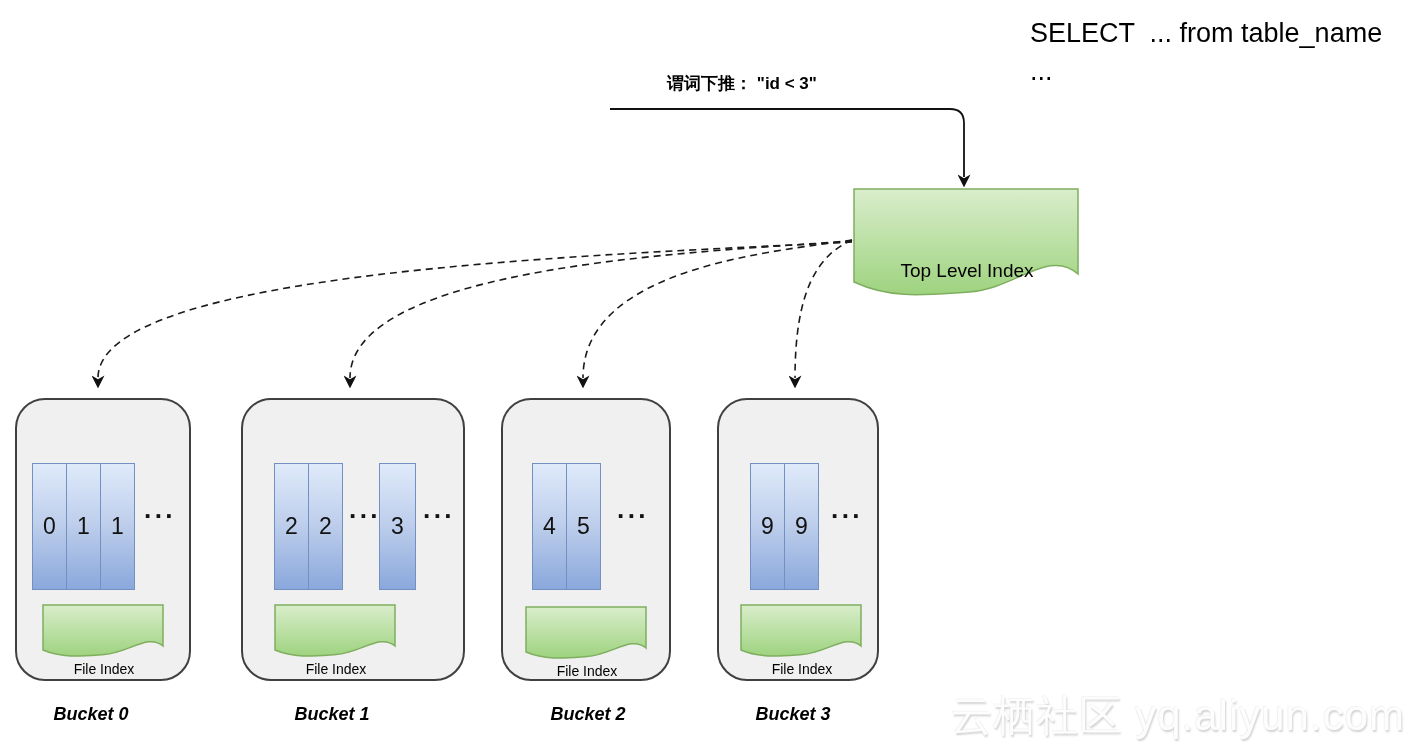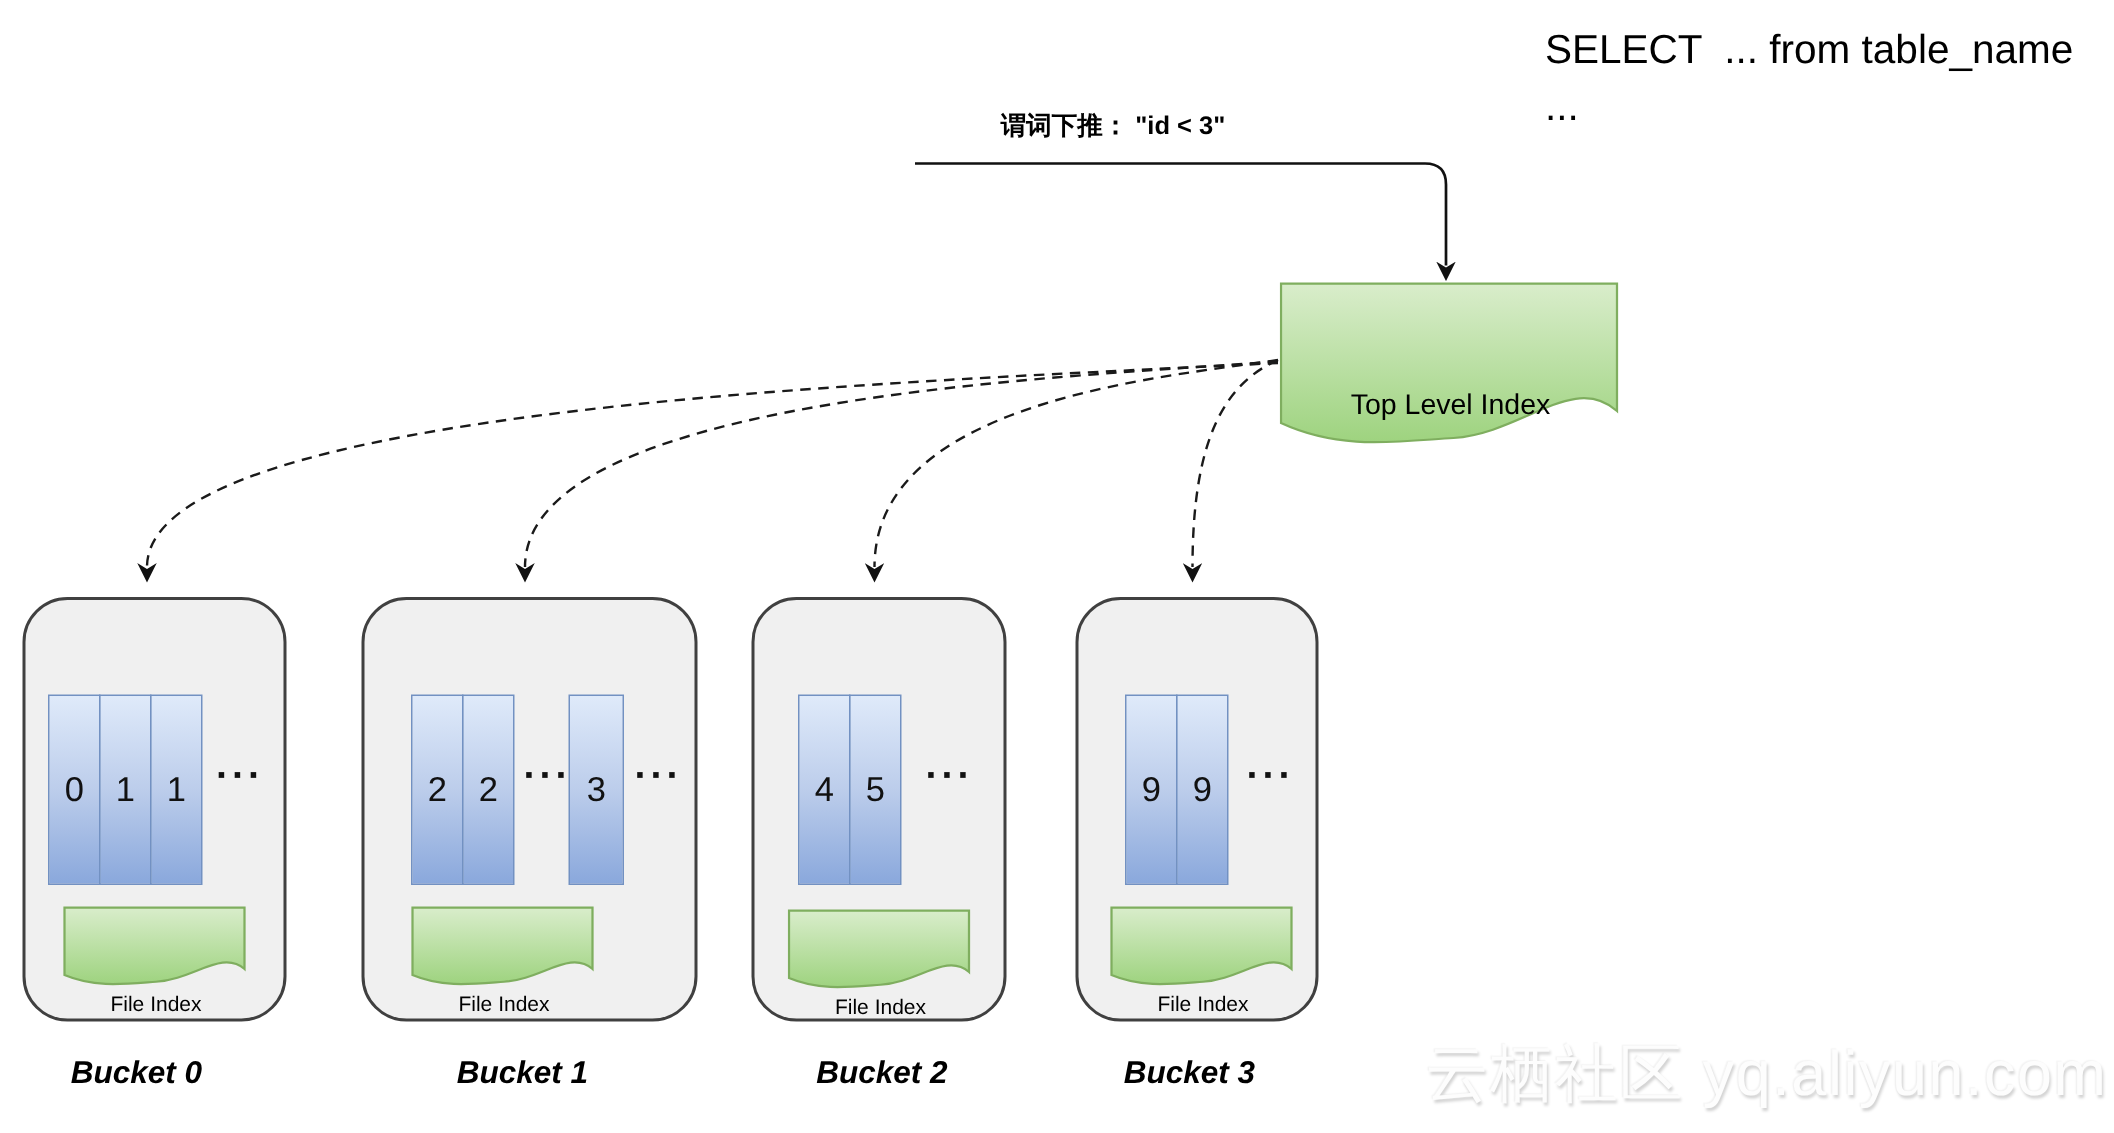--- a/index.html
+++ b/index.html
@@ -49,21 +49,21 @@
   .col + .col { margin-left:-1px; }
 
   .ellipsis {
     position:absolute; top:101px; width:34px; text-align:center;
     font-weight:bold; font-size:26px; letter-spacing:2px; color:#111; white-space:nowrap;
   }
 
   
   .bucket-label {
     position:absolute; top:704px; width:160px; text-align:center;
-    font-weight:bold; font-style:italic; font-size:21px; z-index:2;
+    font-weight:bold; font-style:italic; font-size:18px; z-index:2;
   }
 
   
   .watermark {
     position:absolute; right:4px; top:688px; z-index:4; white-space:nowrap;
     font-size:42px; letter-spacing:1px; color:#fdfdfd;
     text-shadow:1px 2px 2px #d2d2d2, -1px -1px 1px #f3f3f3;
   }
 </style>
 </head>
@@ -185,19 +185,19 @@
             <stop offset="1" stop-color="#9ed37f"></stop>
           </linearGradient>
         </defs>
         <path d="M1,1 H121 V42 C 106,29 87,49 62,50.5 C 41,52 21,54.5 1,46 Z" fill="url(#g5)" stroke="#7fae5f" stroke-width="1.5"></path>
       </svg>
       <div class="doc-label file">File Index</div>
     </div>
   </div>
 
   <div class="bucket-label" style="left:11px;">Bucket 0</div>
-  <div class="bucket-label" style="left:232px;text-align:right;">Bucket 1</div>
+  <div class="bucket-label" style="left:252px;">Bucket 1</div>
   <div class="bucket-label" style="left:508px;">Bucket 2</div>
   <div class="bucket-label" style="left:713px;">Bucket 3</div>
 
   <div class="watermark">云栖社区 yq.aliyun.com</div>
 
 </div>
 
 </body></html>

